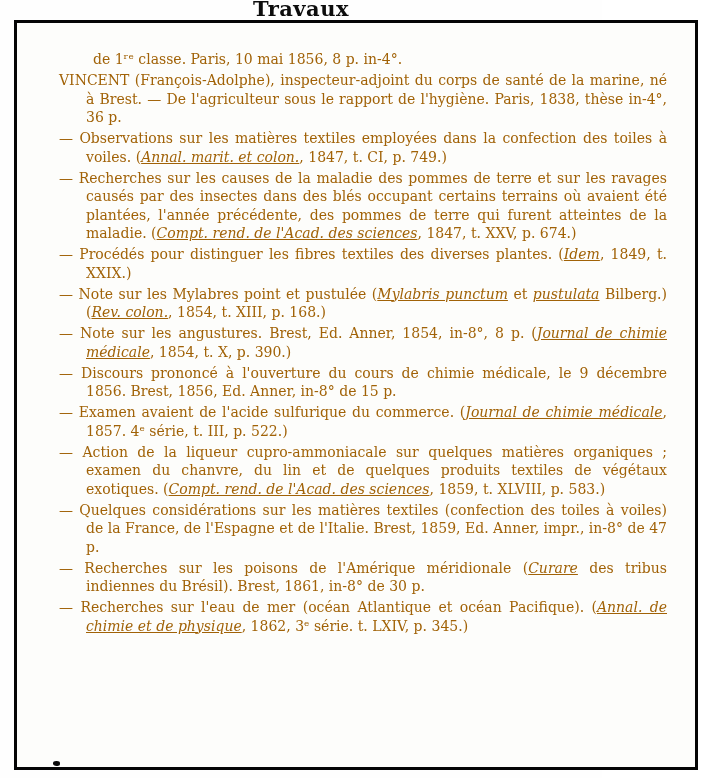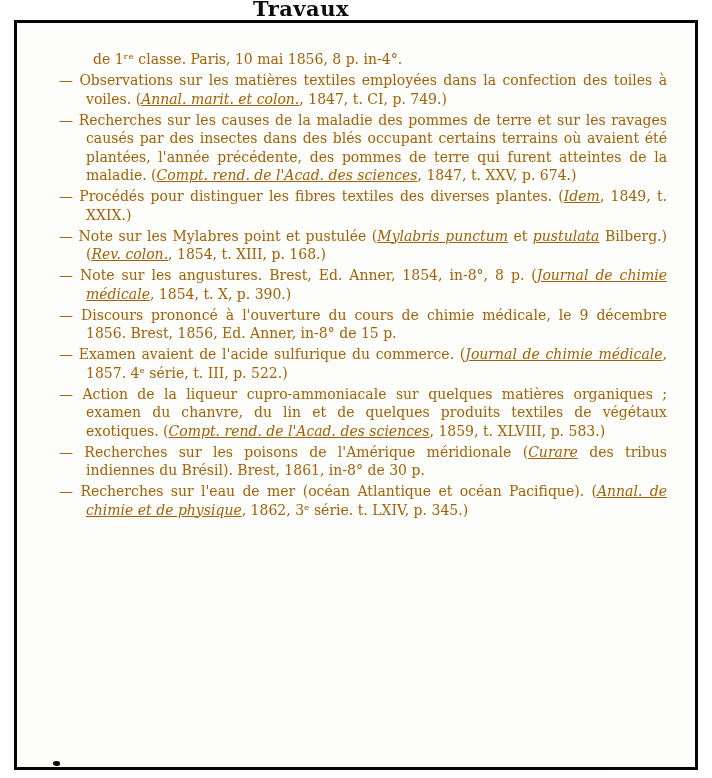--- a/index.html
+++ b/index.html
@@ -77,27 +77,29 @@
 <body>
 
 <div class="page">
 
   <h1 class="running-head">Travaux</h1>
 
   <div class="page-box">
     <div class="text-block">
       <p class="clipped">de 1ʳᵉ classe. Paris, 10 mai 1856, 8 p. in-4°.</p>
 
+    <p><span>VINCENT (François-Adolphe), inspecteur-adjoint du corps de santé de la marine, né à Brest. — De l'agriculteur sous le rapport de l'hygiène. Paris, 1838, thèse in-4°, 36 p.</span></p>
         <p><span>— Observations sur les matières textiles employées dans la confection des toiles à voiles. (</span><i>Annal. marit. et colon.</i><span>, 1847, t. CI, p. 749.)</span></p>
         <p><span>— Recherches sur les causes de la maladie des pommes de terre et sur les ravages causés par des insectes dans des blés occupant certains terrains où avaient été plantées, l'année précédente, des pommes de terre qui furent atteintes de la maladie. (</span><i>Compt. rend. de l'Acad. des sciences</i><span>, 1847, t. XXV, p. 674.)</span></p>
         <p><span>— Procédés pour distinguer les fibres textiles des diverses plantes. (</span><i>Idem</i><span>, 1849, t. XXIX.)</span></p>
         <p><span>— Note sur les Mylabres point et pustulée (</span><i>Mylabris punctum</i><span> et </span><i>pustulata</i><span> Bilberg.) (</span><i>Rev. colon.</i><span>, 1854, t. XIII, p. 168.)</span></p>
         <p><span>— Note sur les angustures. Brest, Ed. Anner, 1854, in-8°, 8 p. (</span><i>Journal de chimie médicale</i><span>, 1854, t. X, p. 390.)</span></p>
         <p><span>— Discours prononcé à l'ouverture du cours de chimie médicale, le 9 décembre 1856. Brest, 1856, Ed. Anner, in-8° de 15 p.</span></p>
         <p><span>— Examen avaient de l'acide sulfurique du commerce. (</span><i>Journal de chimie médicale</i><span>, 1857. 4ᵉ série, t. III, p. 522.)</span></p>
         <p><span>— Action de la liqueur cupro-ammoniacale sur quelques matières organiques ; examen du chanvre, du lin et de quelques produits textiles de végétaux exotiques. (</span><i>Compt. rend. de l'Acad. des sciences</i><span>, 1859, t. XLVIII, p. 583.)</span></p>
+        <p><span>— Quelques considérations sur les matières textiles (confection des toiles à voiles) de la France, de l'Espagne et de l'Italie. Brest, 1859, Ed. Anner, impr., in-8° de 47 p.</span></p>
         <p><span>— Recherches sur les poisons de l'Amérique méridionale (</span><i>Curare</i><span> des tribus indiennes du Brésil). Brest, 1861, in-8° de 30 p.</span></p>
         <p><span>— Recherches sur l'eau de mer (océan Atlantique et océan Pacifique). (</span><i>Annal. de chimie et de physique</i><span>, 1862, 3ᵉ série. t. LXIV, p. 345.)</span></p>
       </div>
     <div class="artifact-dot"></div>
   </div>
 
 </div>
 
 </body></html>

